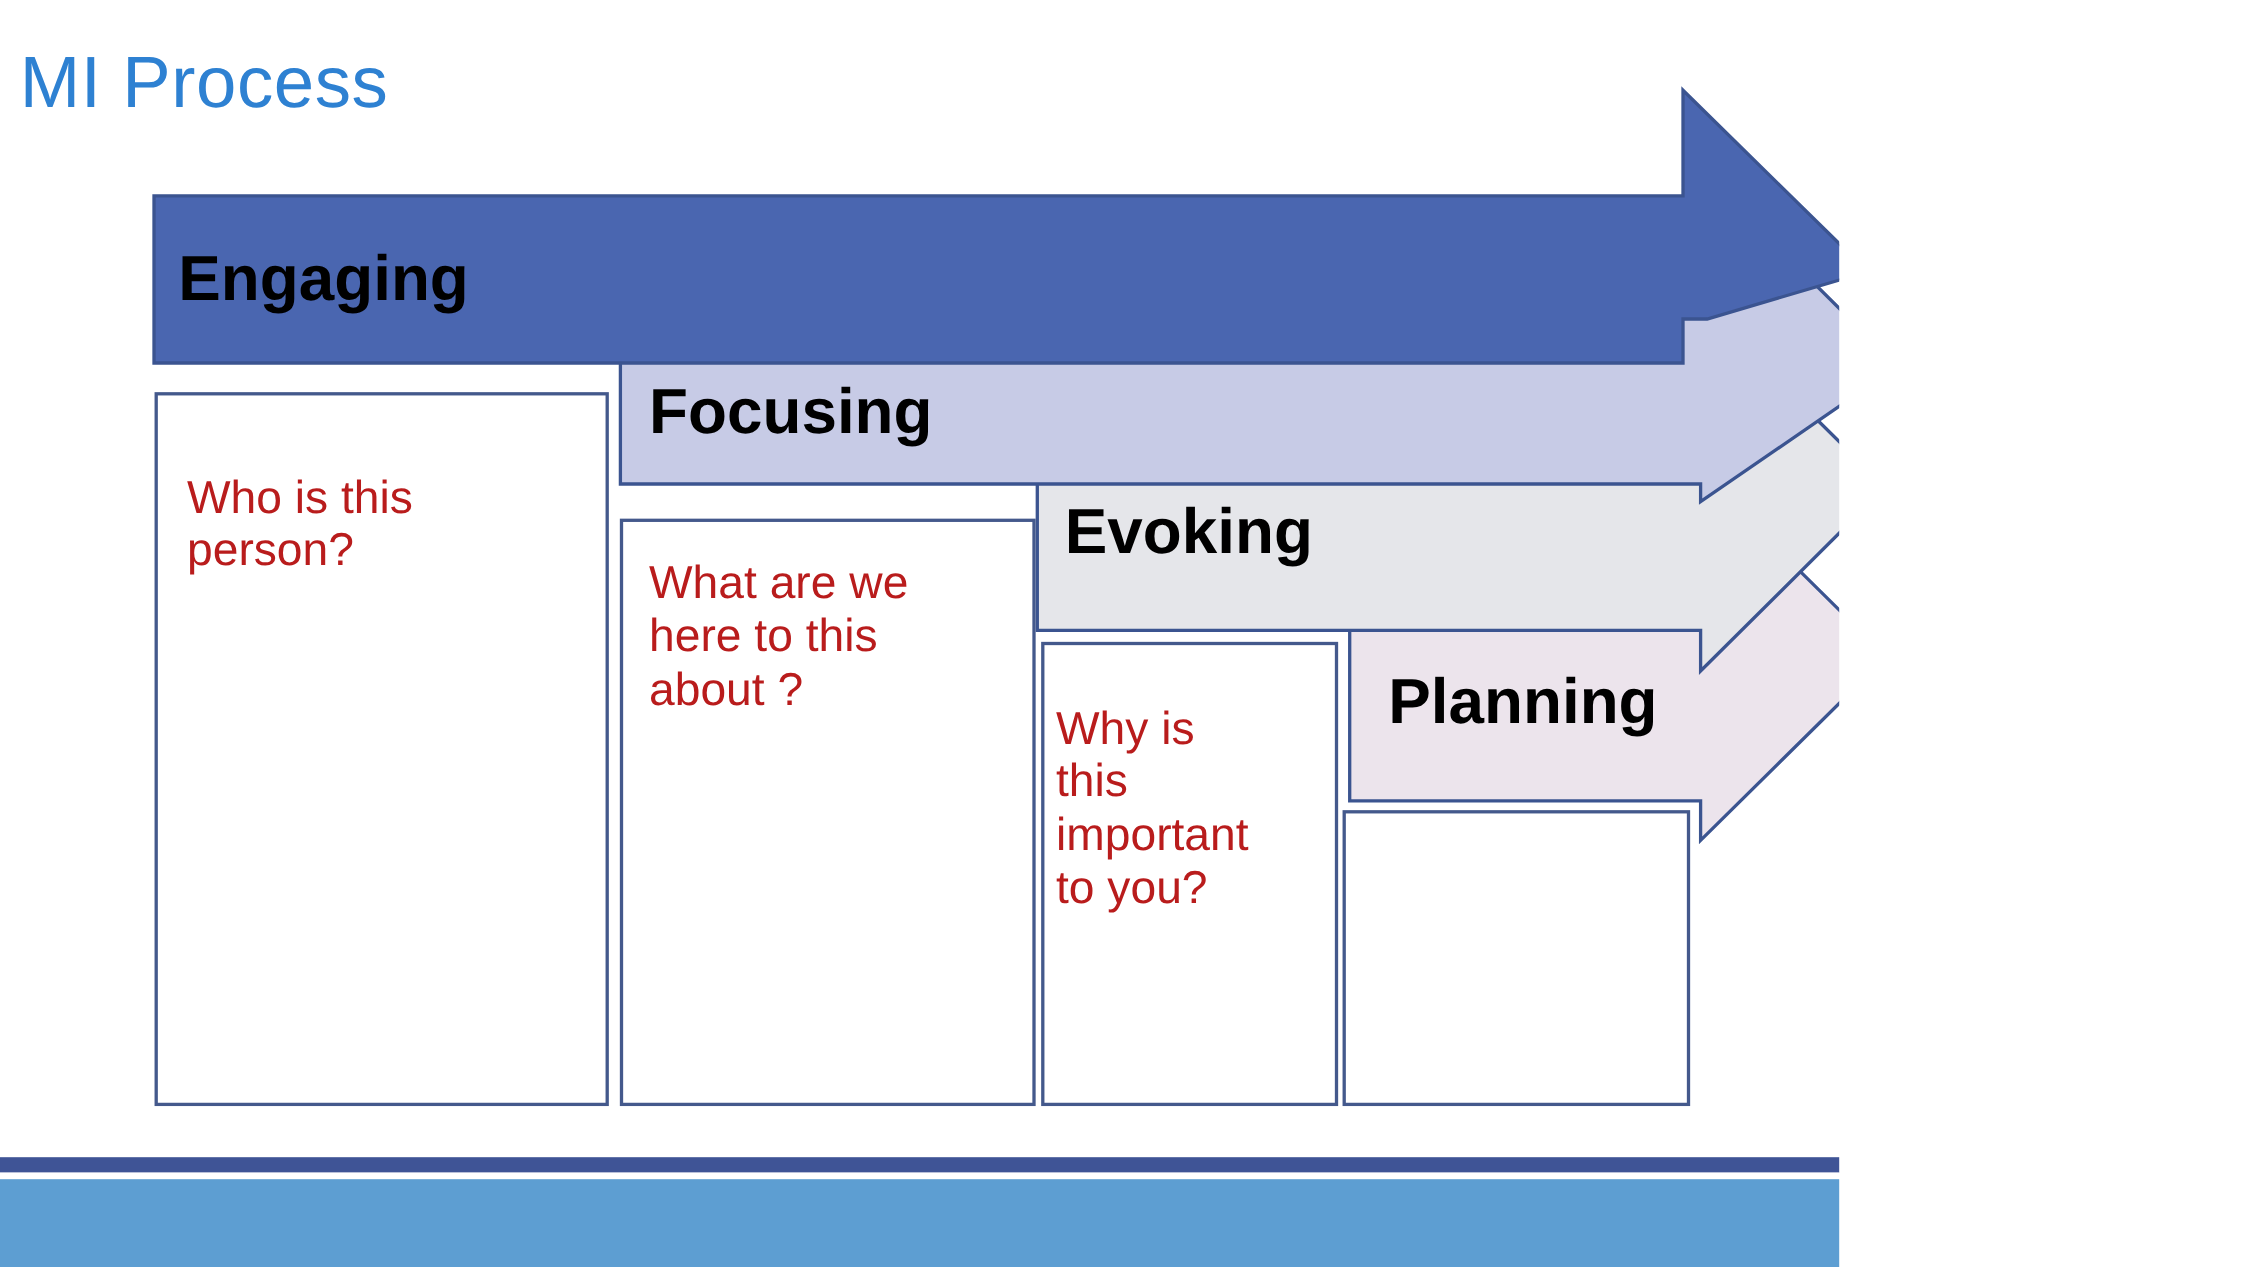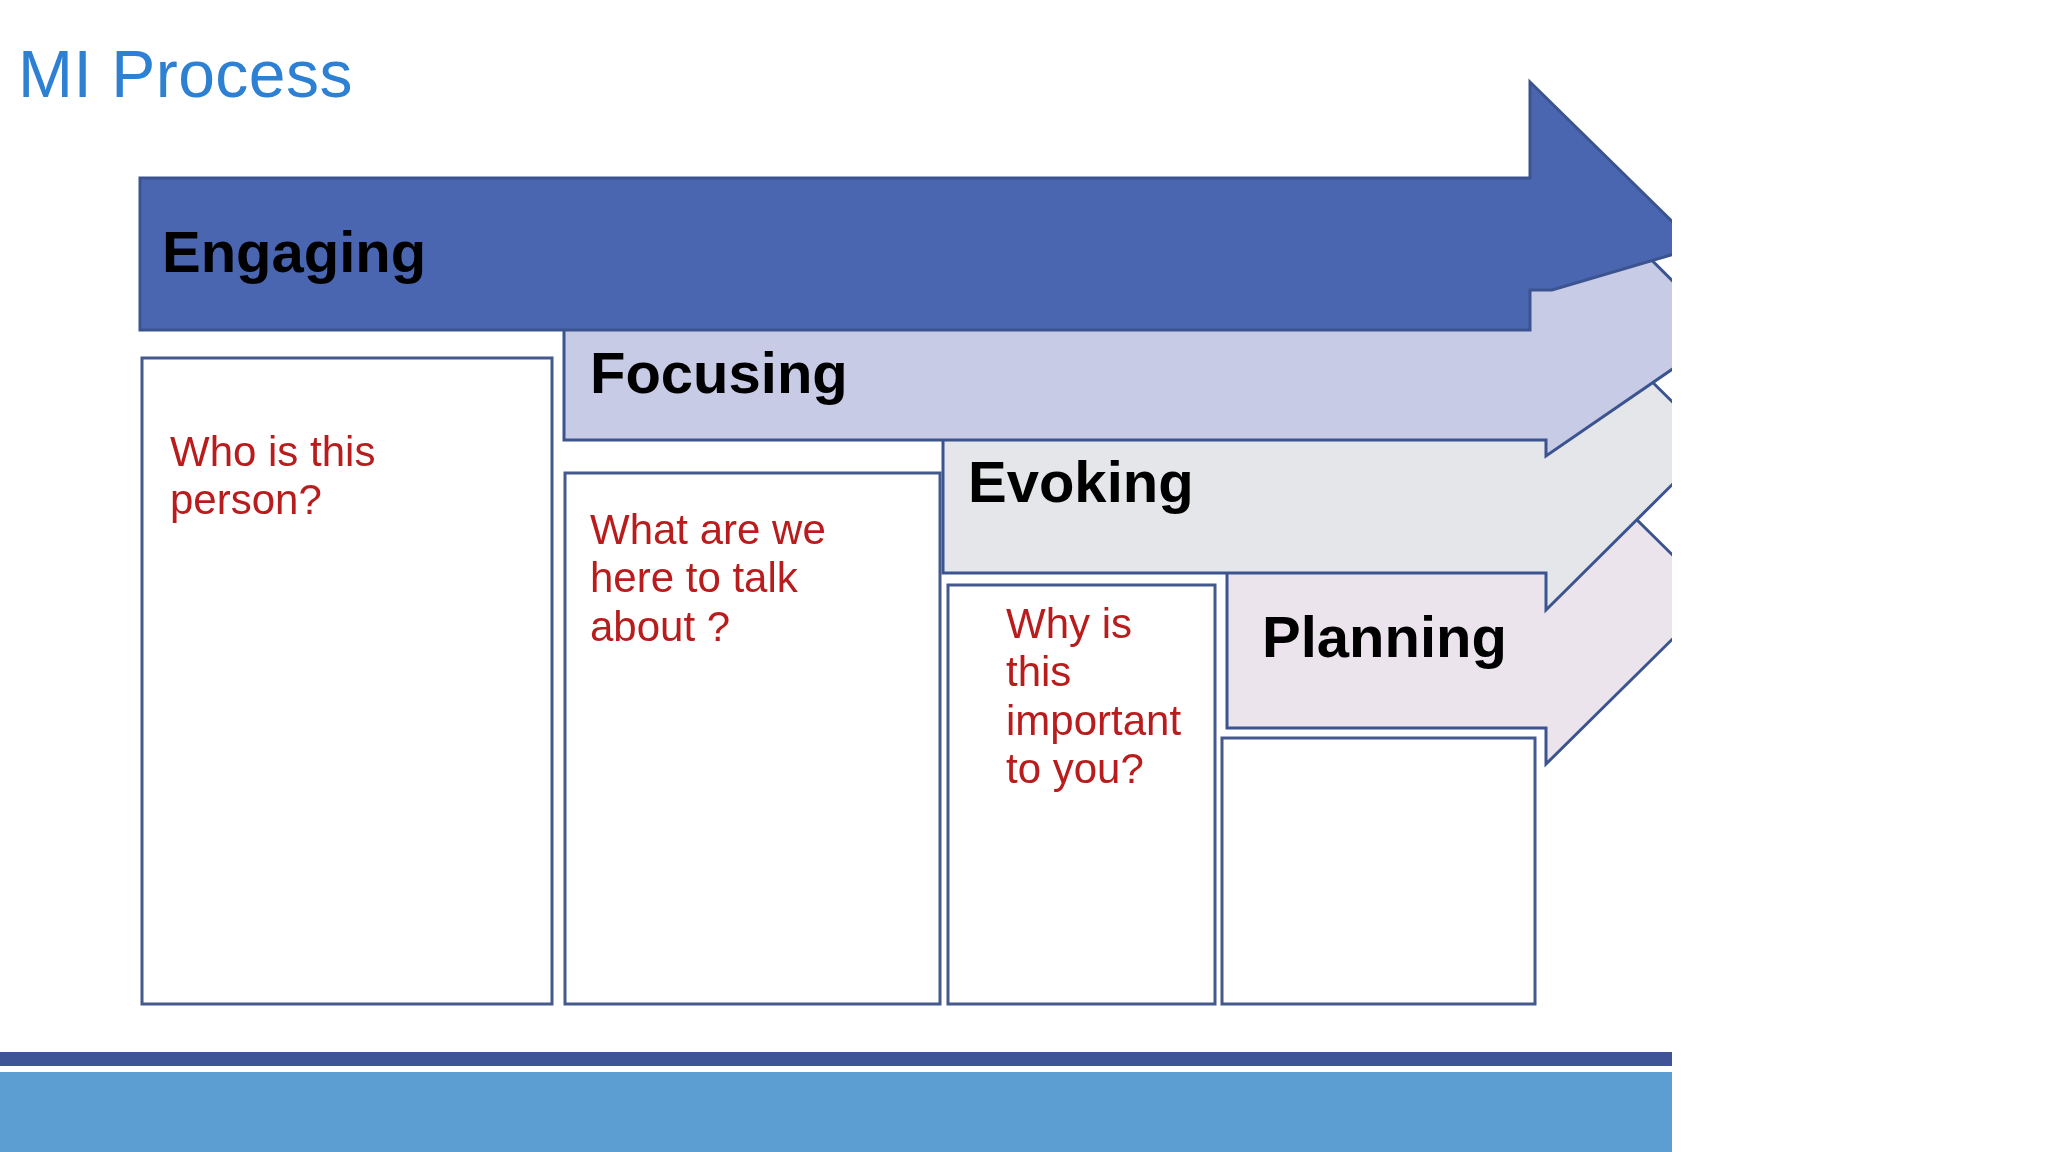--- a/index.html
+++ b/index.html
@@ -125,24 +125,24 @@
     <rect class="detail-box-rect" x="142" y="358" width="410" height="646"></rect>
     <rect class="detail-box-rect" x="565" y="473" width="375" height="531"></rect>
     <rect class="detail-box-rect" x="948" y="585" width="267" height="419"></rect>
     <rect class="detail-box-rect" x="1222" y="738" width="313" height="266"></rect>
   </svg>
 
   <div class="detail-box-text" style="left:170px; top:428px; width:370px;">Who is this
 person?</div>
 
   <div class="detail-box-text" style="left:590px; top:506px; width:340px;">What are we
-here to talk
+here to this
 about ?</div>
 
-  <div class="detail-box-text" style="left:960px; top:600px; width:250px;margin-left:46px;">Why is
+  <div class="detail-box-text" style="left:960px; top:638px; width:250px;">Why is
 this
 important
 to you?</div>
 
   <div class="detail-box-text" style="left:1248px; top:770px; width:280px;"></div>
 
   <div id="footer-accent-bar"></div>
   <div id="footer-gap"></div>
   <div id="footer-band"></div>
 

